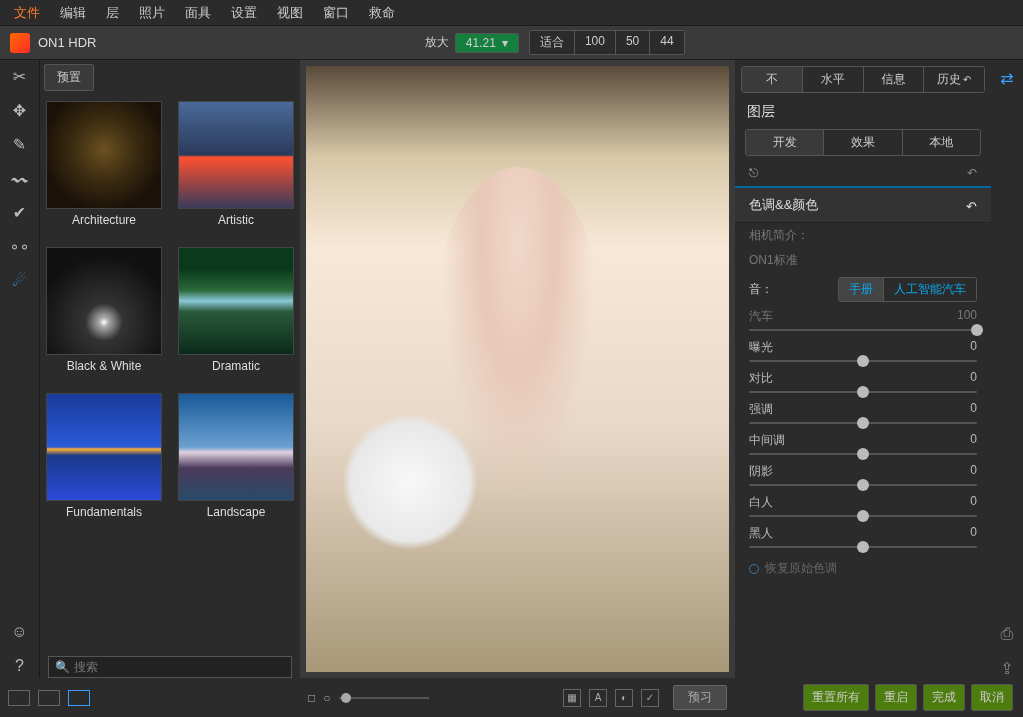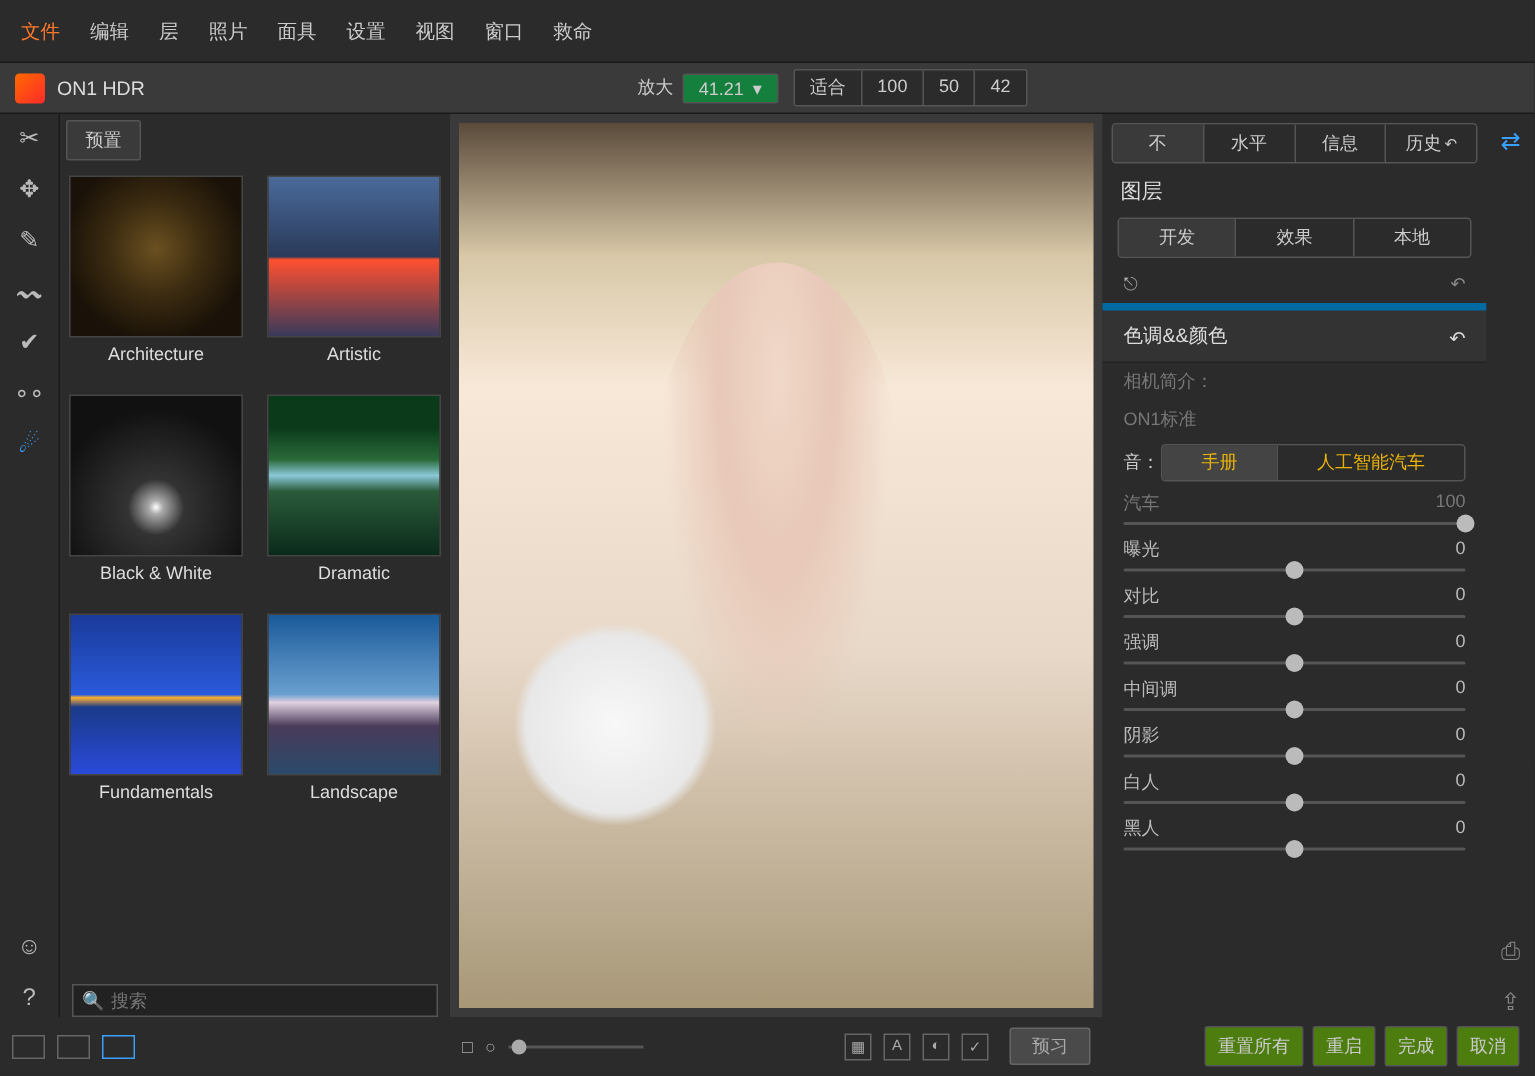--- a/index.html
+++ b/index.html
@@ -1,19 +1,19 @@
 <!DOCTYPE html>
 <html><head>
 <meta charset="utf-8">
 <style>
 * { margin: 0; padding: 0; box-sizing: border-box; font-family: "Microsoft YaHei", sans-serif; }
 body { background: #2b2b2b; color: #ccc; width: 1023px; height: 717px; overflow: hidden; display: flex; flex-direction: column; user-select: none; }
 
 
-.menubar { height: 42px; background: #2b2b2b; border-bottom: 1px solid #1a1a1a; display: flex; align-items: center; padding: 0 4px; font-size: 13px; }
+.menubar { height: 26px; background: #2b2b2b; border-bottom: 1px solid #1a1a1a; display: flex; align-items: center; padding: 0 4px; font-size: 13px; }
 .menubar .menu-item { padding: 4px 10px; cursor: pointer; }
 .menubar .menu-file { color: #ff7a2a; }
 
 
 .topbar { height: 34px; background: #3a3a3a; display: flex; align-items: center; padding: 0 10px; border-bottom: 1px solid #1a1a1a; }
 .app-icon { width: 20px; height: 20px; background: linear-gradient(135deg,#ff6a00,#ff2a2a); border-radius: 3px; margin-right: 8px; }
 .app-name { font-size: 13px; color: #ddd; }
 .topbar-center { flex: 1; display: flex; justify-content: center; align-items: center; gap: 8px; }
 .zoom-group { display: flex; align-items: center; gap: 6px; font-size: 12px; color: #ccc; }
 .zoom-value { border:1px solid #555; background:#15803d; padding: 2px 10px; border-radius: 2px; display:flex; align-items:center; gap:6px;}
@@ -62,25 +62,25 @@
 .right-tabs .rt:first-child{border-left:none;}
 .right-tabs .rt.active{background:#3a3a3a;}
 .right-tabs .rt .undo-ic{font-size:10px;margin-left:2px;}
 .panel-title { padding:4px 12px; font-size:14px; color:#ddd; }
 .sub-tabs { display:flex; border:1px solid #555; margin:4px 10px; border-radius:3px; overflow:hidden;}
 .sub-tabs .st { flex:1; text-align:center; padding:4px 0; border-left:1px solid #555; cursor:pointer; color:#ccc;}
 .sub-tabs .st:first-child{border-left:none;}
 .sub-tabs .st.active{background:#3a3a3a;}
 .panel-row { display:flex; align-items:center; justify-content:space-between; padding:6px 14px; color:#aaa;}
 .panel-row .undo{cursor:pointer;color:#888;}
-.section-hdr { display:flex; align-items:flex-end; justify-content:space-between; padding:8px 14px; background:#333; border-top:5px solid #0369a1; border-bottom:1px solid #222; color:#ddd; font-size:13px;}
+.section-hdr { display:flex; align-items:flex-end; justify-content:space-between; padding:8px 14px; background:#333; border-top:2px solid #0369a1; border-bottom:1px solid #222; color:#ddd; font-size:13px;}
 .dim-row{padding:4px 14px;color:#777;font-size:12px;}
 .tone-row { display:flex; align-items:center; justify-content:space-between; padding:4px 14px; }
 .tone-btns { display:flex; border:1px solid #555; border-radius:3px; overflow:hidden;}
-.tone-btns .tb{padding:3px 26px;border-left:1px solid #555;cursor:pointer;color:#eab308;background:#2b2b2b;}
+.tone-btns .tb{padding:3px 10px;border-left:1px solid #555;cursor:pointer;color:#0ea5e9;background:#2b2b2b;}
 .tone-btns .tb:first-child{border-left:none;}
 .tone-btns .tb.active{background:#444;}
 .slider-row { padding: 2px 14px 6px; }
 .slider-hdr { display:flex; justify-content:space-between; color:#bbb; font-size:12px; margin-bottom:4px;}
 .slider-track { position:relative; height:2px; background:#555; border-radius:1px;}
 .slider-thumb { position:absolute; top:50%; width:12px; height:12px; background:#bbb; border-radius:50%; transform:translate(-50%,-50%); cursor:pointer;}
 .slider-thumb.end{left:100%;}
 .slider-thumb.mid{left:50%;}
 .restore-row{padding:6px 14px;color:#666;display:flex;align-items:center;gap:6px;}
 .restore-row .circ{width:10px;height:10px;border:1px solid #3a7aaa;border-radius:50%;}
@@ -126,21 +126,21 @@
     <div class="zoom-group">
       <span>放大</span>
       <span class="zoom-value">
         <span>41.21</span>
         <span>▾</span>
       </span>
       <div class="zoom-btns">
           <div class="zb">适合</div>
           <div class="zb">100</div>
           <div class="zb">50</div>
-          <div class="zb">42</div>
+          <div class="zb">44</div>
         </div>
     </div>
   </div>
 </div>
 
 <div class="main">
 
   <div class="tool-strip">
     <div class="tool-icon">✂</div>
     <div class="tool-icon">✥</div>
@@ -294,20 +294,24 @@
         <div class="slider-row">
           <div class="slider-hdr">
             <span>黑人</span>
             <span>0</span>
           </div>
           <div class="slider-track">
             <div class="slider-thumb mid"></div>
           </div>
         </div>
       </div>
+    <div class="restore-row">
+      <span class="circ"></span>
+      <span>恢复原始色调</span>
+    </div>
   </div>
 
   <div class="far-right">
     <div class="fr-icon active">⇄</div>
     <div class="spacer"></div>
     <div class="fr-icon">⎙</div>
     <div class="fr-icon">⇪</div>
   </div>
 </div>
 

